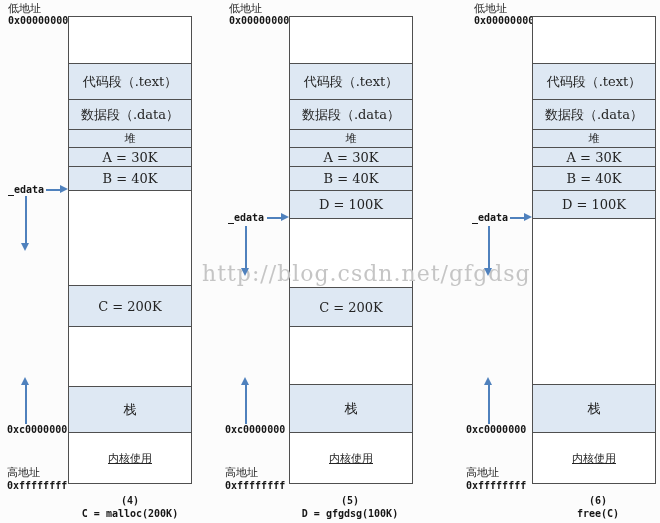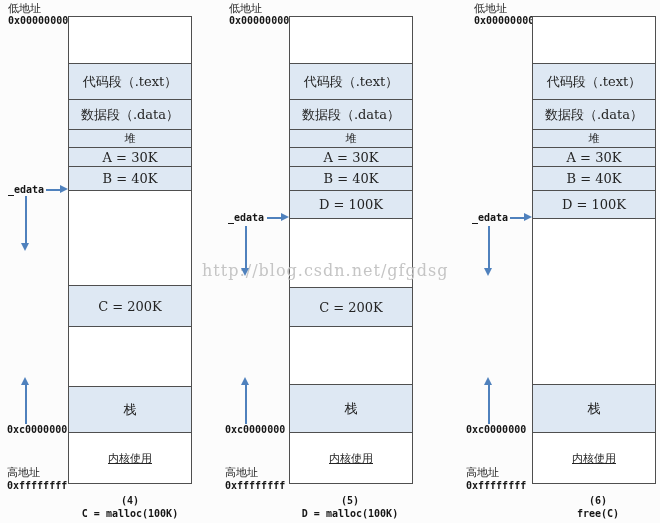--- a/index.html
+++ b/index.html
@@ -25,21 +25,21 @@
   .seg.sm{font-size:11px;}
   .aline-v{position:absolute;width:2px;background:var(--arrow,#4f81bd);z-index:10;}
   .aline-h{position:absolute;height:2px;background:var(--arrow,#4f81bd);z-index:10;}
   .ah-right{position:absolute;width:0;height:0;border-top:4px solid transparent;
     border-bottom:4px solid transparent;border-left:8px solid var(--arrow,#4f81bd);z-index:10;}
   .ah-down{position:absolute;width:0;height:0;border-left:4px solid transparent;
     border-right:4px solid transparent;border-top:8px solid var(--arrow,#4f81bd);z-index:10;}
   .ah-up{position:absolute;width:0;height:0;border-left:4px solid transparent;
     border-right:4px solid transparent;border-bottom:8px solid var(--arrow,#4f81bd);z-index:10;}
   .watermark{
-    position:absolute;left:202px;top:261px;font-size:16px;letter-spacing:1px;
+    position:absolute;left:202px;top:261px;font-size:22px;letter-spacing:1px;
     color:var(--watermark,#c5c5c5);z-index:9;font-family:"DejaVu Serif", serif;
   }
 </style>
 </head>
 <body>
 
 <div class="canvas">
 
   <div class="watermark">http://blog.csdn.net/gfgdsg</div>
 
@@ -69,21 +69,21 @@
     <div class="ah-down" style="left:21px;top:243px"></div>
 
     <div class="ah-up" style="left:21px;top:377px"></div>
     <div class="aline-v" style="left:25px;top:385px;height:39px"></div>
 
     <div class="t mono" style="left:7px;top:424px">0xc0000000</div>
     <div class="t cjk" style="left:7px;top:467px">高地址</div>
     <div class="t mono" style="left:7px;top:480px">0xffffffff</div>
 
     <div class="t mono cap" style="left:30px;top:495px">(4)</div>
-    <div class="t mono cap" style="left:30px;top:508px">C = malloc(100K)</div>
+    <div class="t mono cap" style="left:30px;top:508px">C = malloc(200K)</div>
   </div>
 
   <div>
     <div class="t cjk" style="left:229px;top:3px">低地址</div>
     <div class="t mono" style="left:229px;top:15px">0x00000000</div>
 
     <div class="membox" style="left:289px">
       <div class="seg" style="height:47px"></div>
       <div class="seg fill" style="height:36px">代码段（.text）</div>
       <div class="seg fill" style="height:30px">数据段（.data）</div>
@@ -106,21 +106,21 @@
     <div class="ah-down" style="left:241px;top:268px"></div>
 
     <div class="ah-up" style="left:241px;top:377px"></div>
     <div class="aline-v" style="left:245px;top:385px;height:39px"></div>
 
     <div class="t mono" style="left:225px;top:424px">0xc0000000</div>
     <div class="t cjk" style="left:225px;top:467px">高地址</div>
     <div class="t mono" style="left:225px;top:480px">0xffffffff</div>
 
     <div class="t mono cap" style="left:250px;top:495px">(5)</div>
-    <div class="t mono cap" style="left:250px;top:508px">D = malloc(100K)</div>
+    <div class="t mono cap" style="left:250px;top:508px">D = gfgdsg(100K)</div>
   </div>
 
   <div>
     <div class="t cjk" style="left:474px;top:3px">低地址</div>
     <div class="t mono" style="left:474px;top:15px">0x00000000</div>
 
     <div class="membox" style="left:532px">
       <div class="seg" style="height:47px"></div>
       <div class="seg fill" style="height:36px">代码段（.text）</div>
       <div class="seg fill" style="height:30px">数据段（.data）</div>

